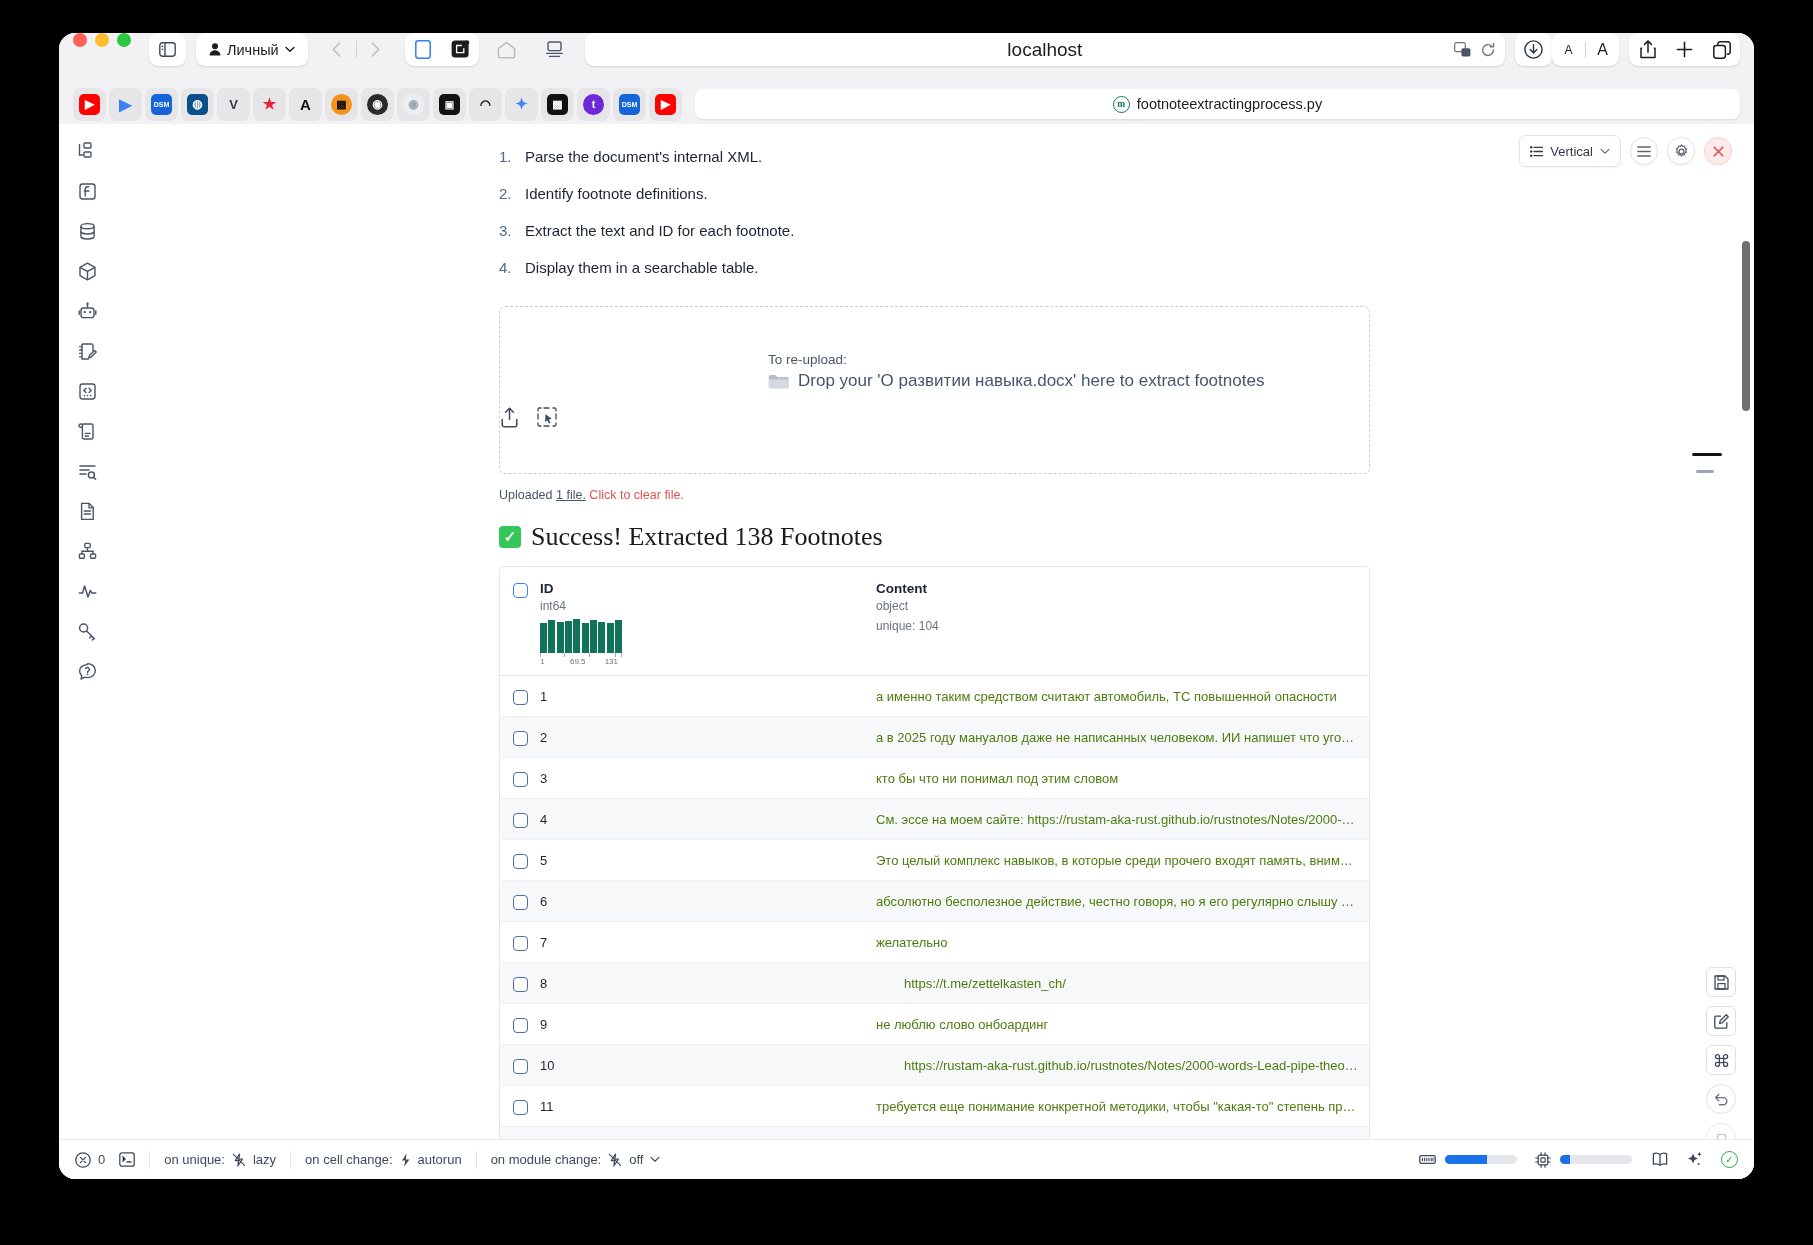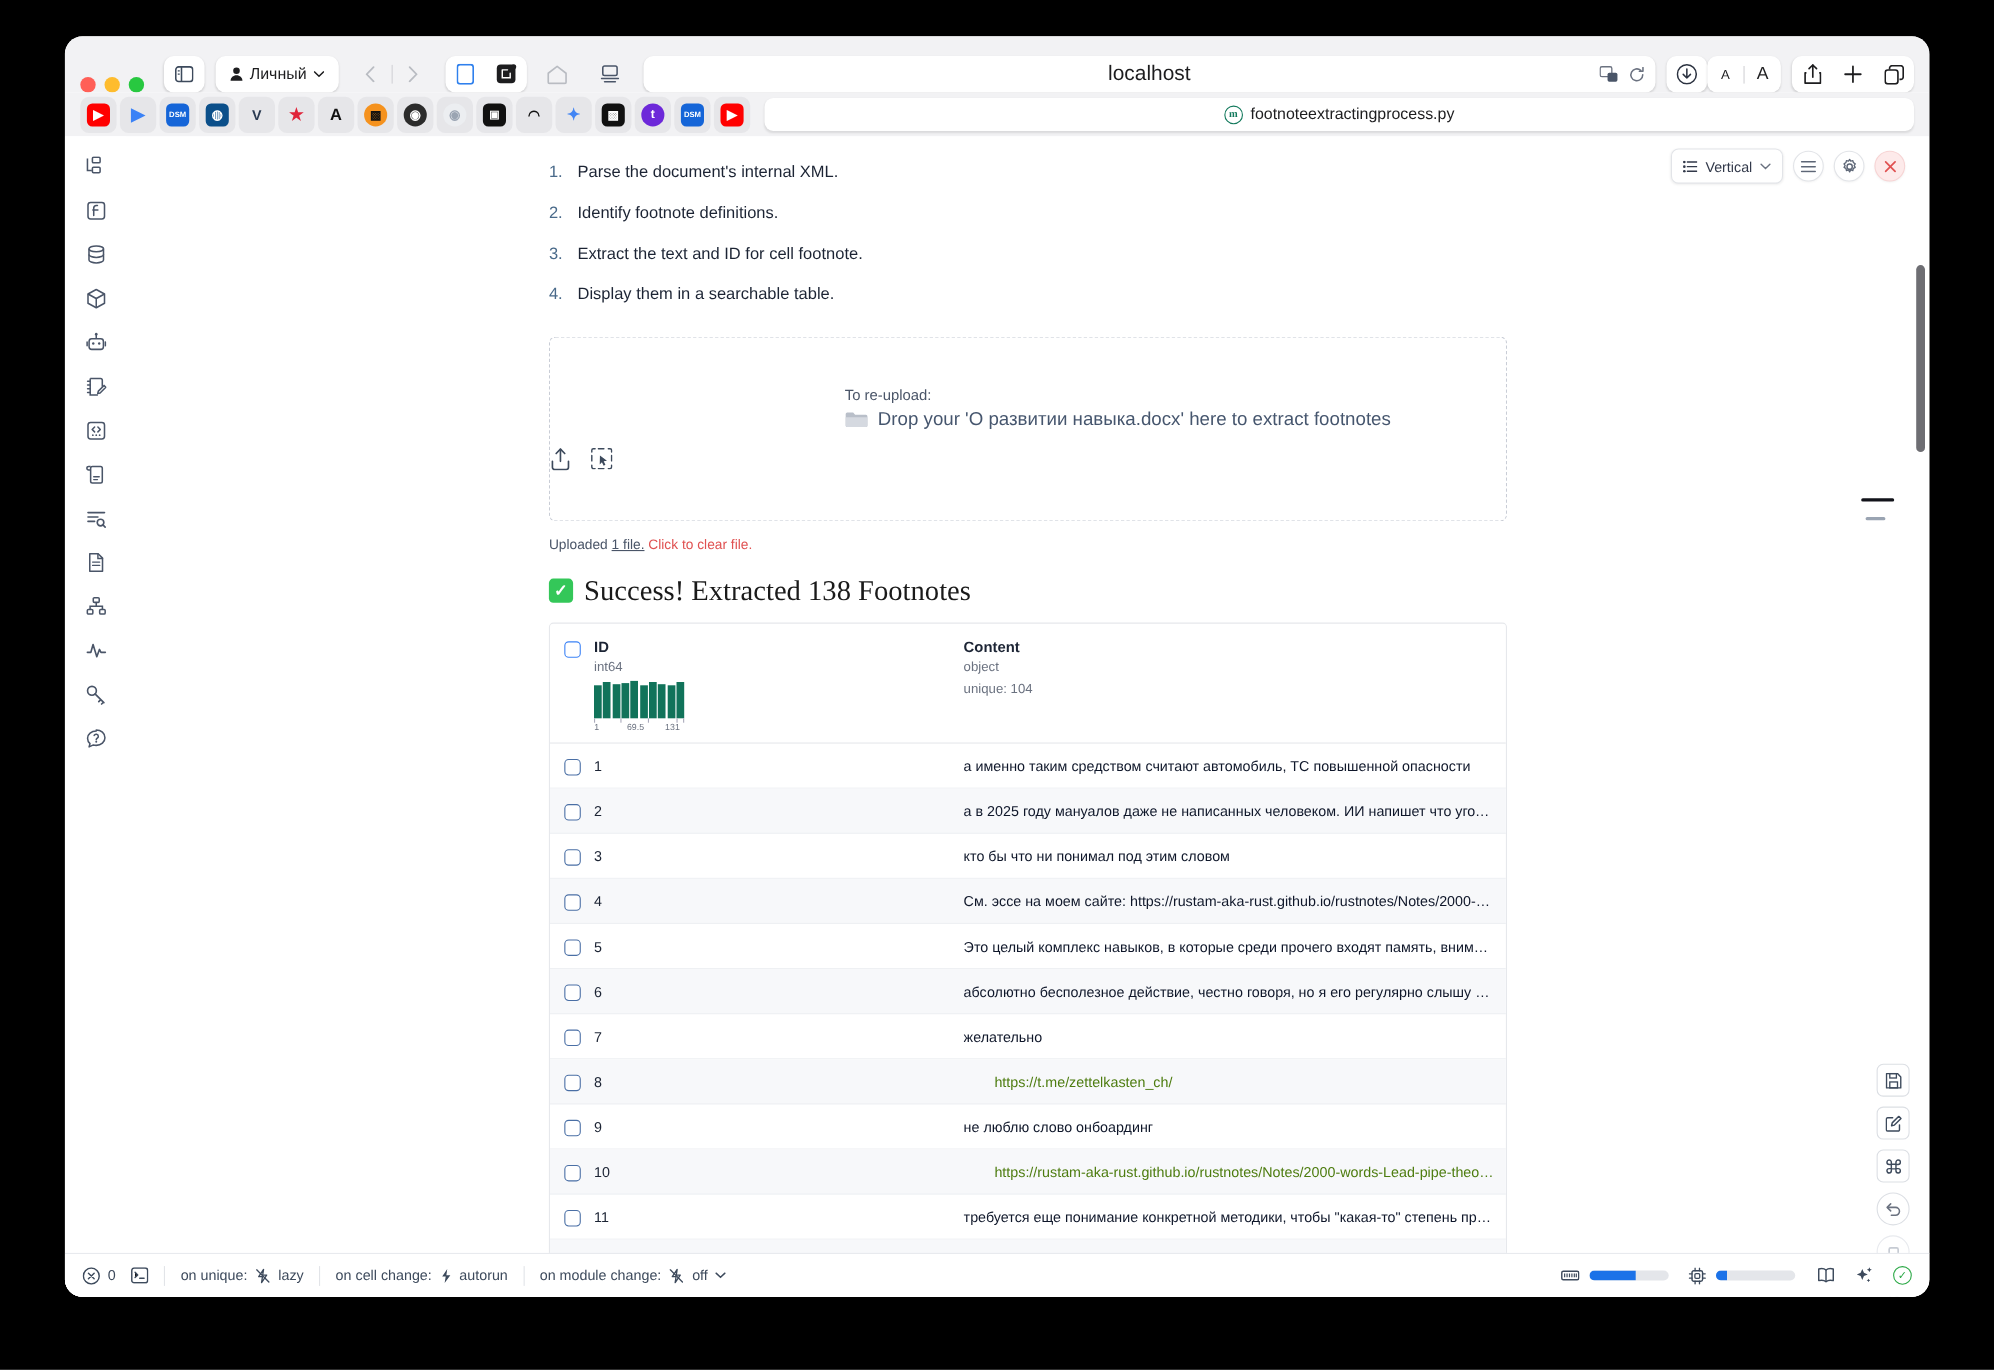--- a/index.html
+++ b/index.html
@@ -17,21 +17,21 @@
     width: 1695px; height: 1146px;
     background: #ffffff;
     border-radius: 16px;
     overflow: hidden;
     box-shadow: 0 12px 40px rgba(0,0,0,.5);
   }
 
   
   .toolbar {
     height: 51px; background: #f2f2f4;
-    display: flex; align-items: flex-end; gap: 0;
+    display: flex; align-items: flex-start; gap: 0;
     padding: 0 14px; position: relative;
   }
   .traffic { display:flex; gap:8px; align-items:center; margin-right:18px; }
   .dot { width:14px; height:14px; border-radius:50%; }
   .dot.r{background:#ff5f57;} .dot.y{background:#febc2e;} .dot.g{background:#28c840;}
 
   .pill {
     background:#fff; border-radius: 9px; height:33px;
     display:flex; align-items:center; justify-content:center;
     box-shadow: 0 1px 2px rgba(0,0,0,.13);
@@ -120,21 +120,21 @@
   .hist { margin-top:6px; width:82px; }
   .hist .bars { display:flex; align-items:flex-end; gap:1.5px; height:34px;}
   .hist .bars i { flex:1; background:#11735a; display:block;}
   .hist .axis { position:relative; height:14px; font-size:8px; color:#6b7280;}
   .hist .axis .tk { position:absolute; top:0; width:1px;height:4px;background:#aab; }
   .hist .axis .lb { position:absolute; top:4px; transform:translateX(-50%); }
 
   .trow { display:flex; align-items:center; height:41px; border-bottom:1px solid #eef0f3; font-size:13px;}
   .trow.alt { background:#f7f8fa; }
   .trow .id { width:336px; color:#1c2434; }
-  .trow .content { flex:1; color:#0f172a; white-space:nowrap; overflow:hidden; text-overflow:ellipsis; padding-right:10px;}
+  .trow .content { flex:1; color:#4d7c0f; white-space:nowrap; overflow:hidden; text-overflow:ellipsis; padding-right:10px;}
   .trow .content.link { color:#4d7c0f;padding-left:28px; }
 
   
   .minimap { position:absolute; right:24px; top:329px; width:44px; }
   .minimap .m1 { height:3px;background:#12131a;width:30px;margin:0 0 14px 6px;border-radius:2px;}
   .minimap .m2 { height:3px;background:#9aa4b2;width:18px;margin-left:10px;border-radius:2px;}
 
   .vscroll { position:absolute; right:4px; top:117px; width:8px; height:170px; background:#6e6e73; border-radius:5px; }
   .vtrack { position:absolute; right:4px; top:117px; width:8px; height:880px; background:#efeff1; border-radius:5px; z-index:-1;}
 
@@ -503,21 +503,21 @@
           <div class="li">
             <span class="num">1.</span>
             <span>Parse the document's internal XML.</span>
           </div>
           <div class="li">
             <span class="num">2.</span>
             <span>Identify footnote definitions.</span>
           </div>
           <div class="li">
             <span class="num">3.</span>
-            <span>Extract the text and ID for cell footnote.</span>
+            <span>Extract the text and ID for each footnote.</span>
           </div>
           <div class="li">
             <span class="num">4.</span>
             <span>Display them in a searchable table.</span>
           </div>
         </div>
 
         <div class="dropzone">
           <div class="dz-label">To re-upload:</div>
           <div class="dz-main">

